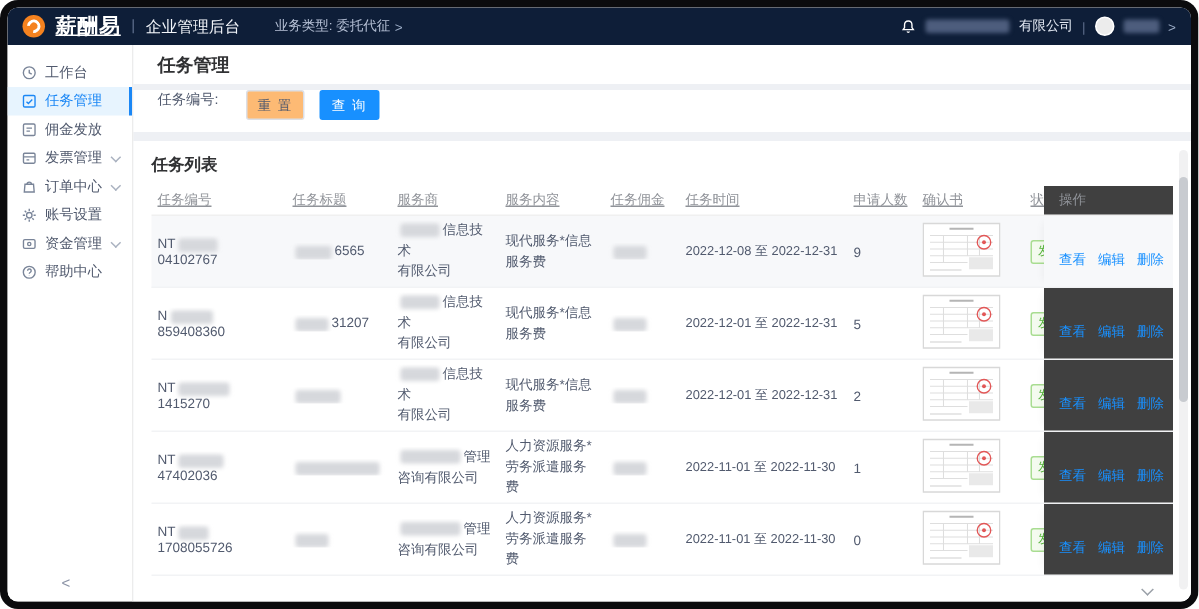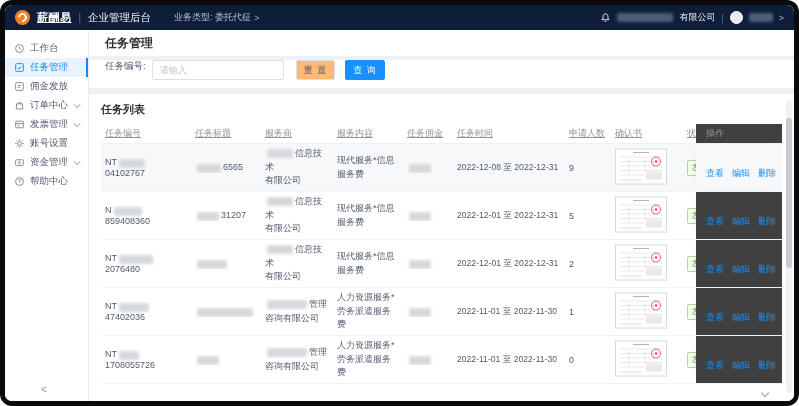--- a/index.html
+++ b/index.html
@@ -6,21 +6,21 @@
   html,body{width:799px;height:406px;}
   body{font-family:"Liberation Sans","DejaVu Sans",sans-serif;background:#ffffff;position:relative;}
 
   .frame{position:absolute;inset:0;background:#0b0b0d;border-radius:12px;padding:5px;overflow:hidden;}
   .app{width:100%;height:100%;background:#fff;border-radius:7px;overflow:hidden;display:flex;flex-direction:column;}
 
   
   .topbar{flex:0 0 25px;height:25px;background:#0e1e38;display:flex;align-items:center;gap:7px;padding:0 10px;color:#e8ecf4;font-size:10px;}
   .logo{width:15px;height:15px;border-radius:50%;background:#f5821f;position:relative;flex:0 0 15px;}
   .logo i{position:absolute;inset:3px;border:2px solid #fff;border-left-color:transparent;border-radius:50%;transform:rotate(-40deg);display:block;}
-  .brand{font-weight:bold;font-size:11px;color:#fff;letter-spacing:.5px;white-space:nowrap;text-decoration:underline;}
+  .brand{font-weight:bold;font-size:14px;color:#fff;letter-spacing:.5px;white-space:nowrap;text-decoration:underline;}
   .tb-div{color:#5f6f8d;}
   .tb-title{color:#f2f5fa;font-size:10.5px;white-space:nowrap;}
   .biz{margin-left:16px;color:#b6c1d6;font-size:9px;display:flex;align-items:center;gap:3px;cursor:pointer;white-space:nowrap;}
   .tb-right{margin-left:auto;display:flex;align-items:center;gap:6px;font-size:9px;color:#e3e9f3;}
   .avatar{width:13px;height:13px;border-radius:50%;background:#ececec;border:1px solid #fff;}
   .mask{display:inline-block;height:9px;border-radius:2px;background:#d4d6da;filter:blur(1.5px);vertical-align:middle;}
   .mask.dark{background:#4d5d7d;}
   .tb-chev{color:#9fb0ca;font-size:9px;}
 
   
@@ -140,35 +140,35 @@
               <svg viewBox="0 0 12 12" fill="none" stroke="currentColor" stroke-width="1">
                 <rect x="1.8" y="1.8" width="8.4" height="8.4" rx="1"></rect>
                 <path d="M4 4.8h4M4 7h2.5"></path>
               </svg>
             </span>
             <span class="s-label">佣金发放</span>
           </div>
           <div class="side-item">
             <span class="s-ico">
               <svg viewBox="0 0 12 12" fill="none" stroke="currentColor" stroke-width="1">
+                <rect x="1.8" y="2.4" width="8.4" height="7.2" rx=".8"></rect>
+                <path d="M1.8 5h8.4M4 7.2h2"></path>
+              </svg>
+            </span>
+            <span class="s-label">发票管理</span>
+            <span class="s-exp"></span>
+          </div>
+          <div class="side-item">
+            <span class="s-ico">
+              <svg viewBox="0 0 12 12" fill="none" stroke="currentColor" stroke-width="1">
                 <path d="M2.9 4.2h6.2l.5 5.6H2.4z"></path>
                 <path d="M4.4 4.2a1.6 1.6 0 013.2 0"></path>
               </svg>
             </span>
             <span class="s-label">订单中心</span>
-            <span class="s-exp"></span>
-          </div>
-          <div class="side-item">
-            <span class="s-ico">
-              <svg viewBox="0 0 12 12" fill="none" stroke="currentColor" stroke-width="1">
-                <rect x="1.8" y="2.4" width="8.4" height="7.2" rx=".8"></rect>
-                <path d="M1.8 5h8.4M4 7.2h2"></path>
-              </svg>
-            </span>
-            <span class="s-label">发票管理</span>
             <span class="s-exp"></span>
           </div>
           <div class="side-item">
             <span class="s-ico">
               <svg viewBox="0 0 12 12" fill="none" stroke="currentColor" stroke-width="1">
                 <circle cx="6" cy="6" r="2"></circle>
                 <path d="M6 1.3v1.6M6 9.1v1.6M1.3 6h1.6M9.1 6h1.6M2.7 2.7l1.1 1.1M8.2 8.2l1.1 1.1M9.3 2.7L8.2 3.8M3.8 8.2L2.7 9.3"></path>
               </svg>
             </span>
             <span class="s-label">账号设置</span>
@@ -196,21 +196,20 @@
           <span class="collapse">&lt;</span>
         </nav>
 
     <main class="main">
       <div class="page-header">
         <span>任务管理</span>
       </div>
 
       <div class="search-card">
         <span class="search-label">任务编号:</span>
-        <input class="search-input" type="text" placeholder="请输入" style="">
         <button class="btn default">重 置</button>
         <button class="btn primary">查 询</button>
       </div>
 
       <div class="list-card">
         <div class="list-header">
           <span class="list-title">任务列表</span>
         </div>
 
         <div class="thead">
@@ -291,21 +290,21 @@
                     </svg></span></div>
     <div class="cell c9"><span class="badge">发布中</span></div>
     <div class="ops">
                   <a>查看</a>
                   <a>编辑</a>
                   <a>删除</a>
                 </div>
   </div>
 
   <div class="trow">
-    <div class="cell c1"><span class="tn-pre">NT</span><span class="mask tn-mask" style="width: 34px;"></span><span class="tn-suf">2076480</span></div>
+    <div class="cell c1"><span class="tn-pre">NT</span><span class="mask tn-mask" style="width: 34px;"></span><span class="tn-suf">1415270</span></div>
     <div class="cell c2"><span class="mask tt-mask" style="width: 30px;"></span><span class="tt-suf"></span></div>
     <div class="cell c3 pv">
                   <div><span class="mask pv-mask" style="width: 26px;"></span><span class="pv-vis">信息技术</span></div>
                   <div class="pv-l2">有限公司</div>
                 </div>
     <div class="cell c4 svc">现代服务*信息服务费</div>
     <div class="cell c5"><span class="mask cm-mask" style="width: 22px;"></span></div>
     <div class="cell c6 time">2022-12-01 至 2022-12-31</div>
     <div class="cell c7 num">2</div>
     <div class="cell c8"><span class="thumb"><svg viewBox="0 0 52 36" width="52" height="37">

